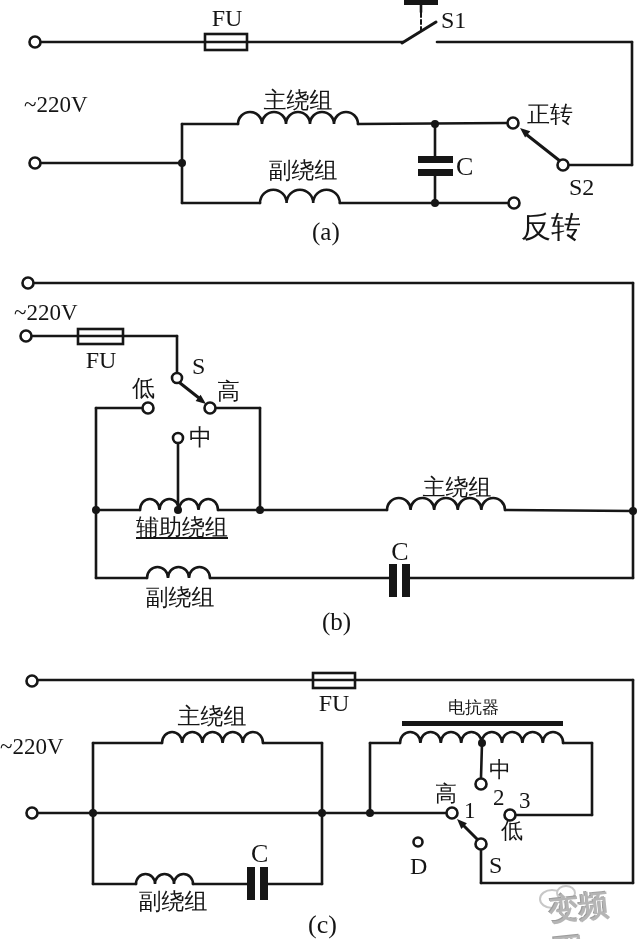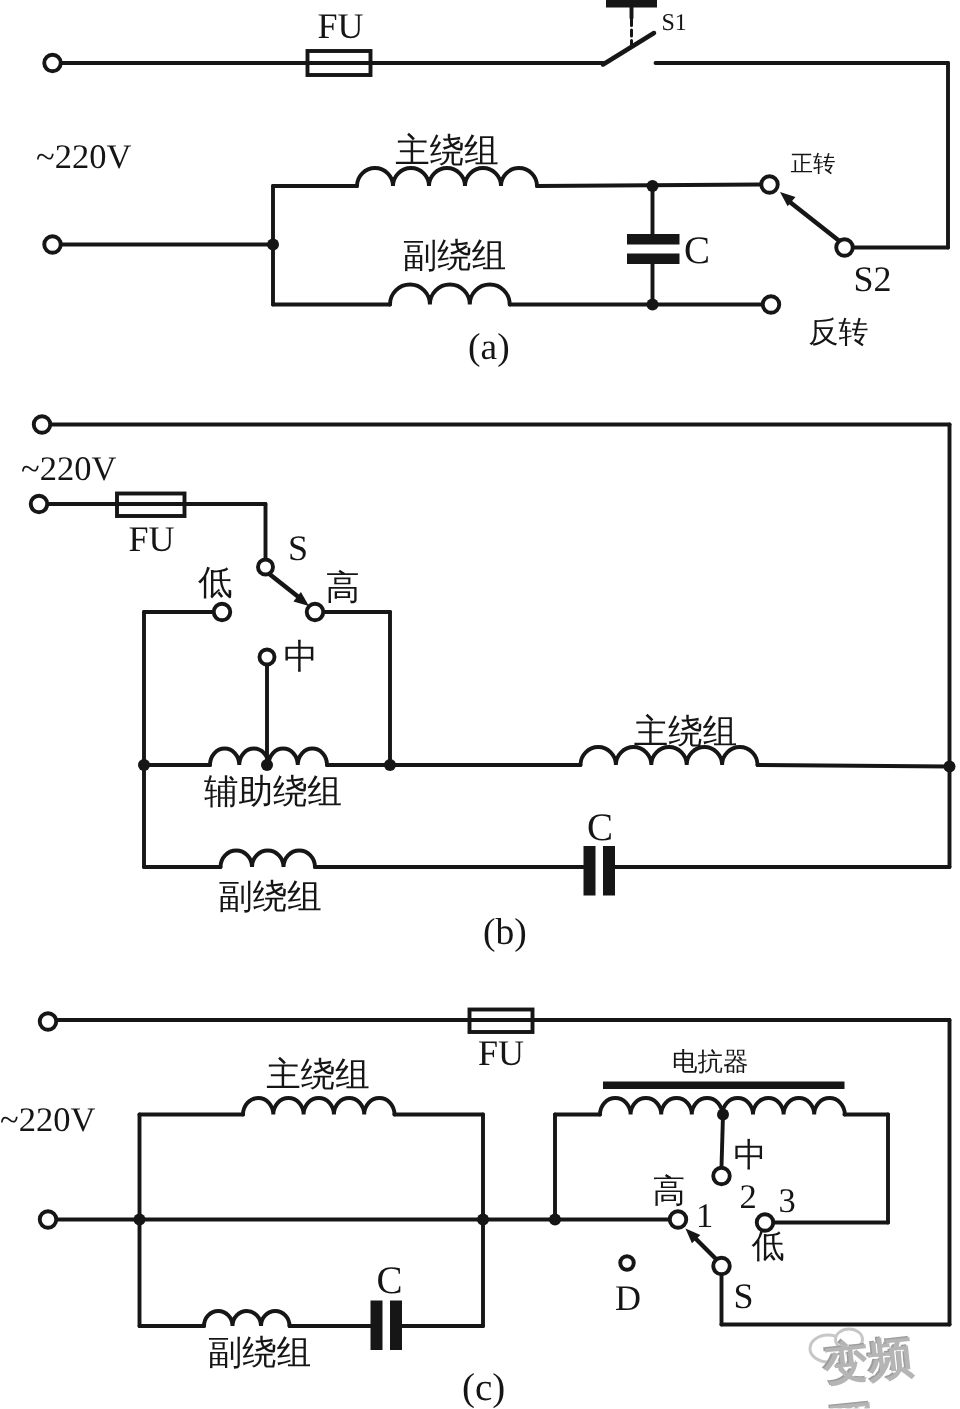--- a/index.html
+++ b/index.html
@@ -165,37 +165,37 @@
       <circle cx="418" cy="842" r="4.5" fill="#ffffff"></circle>
 
       <g stroke="#c2c2c2" stroke-width="2" fill="#ffffff" opacity="0.9">
         <ellipse cx="552" cy="899" rx="12" ry="9"></ellipse>
         <ellipse cx="566" cy="893" rx="9" ry="7"></ellipse>
       </g>
     </g>
   </svg>
 
   <div class="lbl c" style="left:205px;top:6px;width:44px;font-size:24px;">FU</div>
-  <div class="lbl" style="left:441px;top:8px;font-size:16px;">S1</div>
+  <div class="lbl" style="left:441px;top:8px;font-size:24px;">S1</div>
   <div class="lbl" style="left:24px;top:93px;font-size:23px;">~220V</div>
   <div class="lbl c" style="left:248px;top:89px;width:100px;font-size:23px;">主绕组</div>
   <div class="lbl c" style="left:253px;top:159px;width:100px;font-size:23px;">副绕组</div>
   <div class="lbl" style="left:456px;top:154px;font-size:26px;">C</div>
-  <div class="lbl" style="left:527px;top:103px;font-size:15px;">正转</div>
+  <div class="lbl" style="left:527px;top:103px;font-size:23px;">正转</div>
   <div class="lbl" style="left:569px;top:175px;font-size:24px;">S2</div>
-  <div class="lbl" style="left:539px;top:212px;font-size:20px;">反转</div>
+  <div class="lbl" style="left:521px;top:212px;font-size:30px;">反转</div>
   <div class="lbl" style="left:312px;top:219px;font-size:25px;">(a)</div>
 
   <div class="lbl" style="left:14px;top:301px;font-size:23px;">~220V</div>
   <div class="lbl c" style="left:79px;top:348px;width:44px;font-size:24px;">FU</div>
   <div class="lbl" style="left:192px;top:354px;font-size:24px;">S</div>
   <div class="lbl" style="left:132px;top:377px;font-size:23px;">低</div>
   <div class="lbl" style="left:217px;top:380px;font-size:23px;">高</div>
   <div class="lbl" style="left:189px;top:426px;font-size:23px;">中</div>
-  <div class="lbl c" style="left:133px;top:516px;width:98px;font-size:23px;">辅助绕组</div>
+  <div class="lbl c" style="left:133px;top:516px;width:98px;font-size:23px;text-decoration:underline;">辅助绕组</div>
   <div class="lbl c" style="left:414px;top:476px;width:86px;font-size:23px;">主绕组</div>
   <div class="lbl c" style="left:142px;top:586px;width:76px;font-size:23px;">副绕组</div>
   <div class="lbl c" style="left:390px;top:539px;width:20px;font-size:26px;">C</div>
   <div class="lbl" style="left:322px;top:609px;font-size:25px;">(b)</div>
 
   <div class="lbl" style="left:0px;top:735px;font-size:23px;">~220V</div>
   <div class="lbl c" style="left:313px;top:691px;width:42px;font-size:24px;">FU</div>
   <div class="lbl c" style="left:166px;top:705px;width:92px;font-size:23px;">主绕组</div>
   <div class="lbl" style="left:448px;top:699px;font-size:17px;">电抗器</div>
   <div class="lbl" style="left:489px;top:759px;font-size:22px;">中</div>

